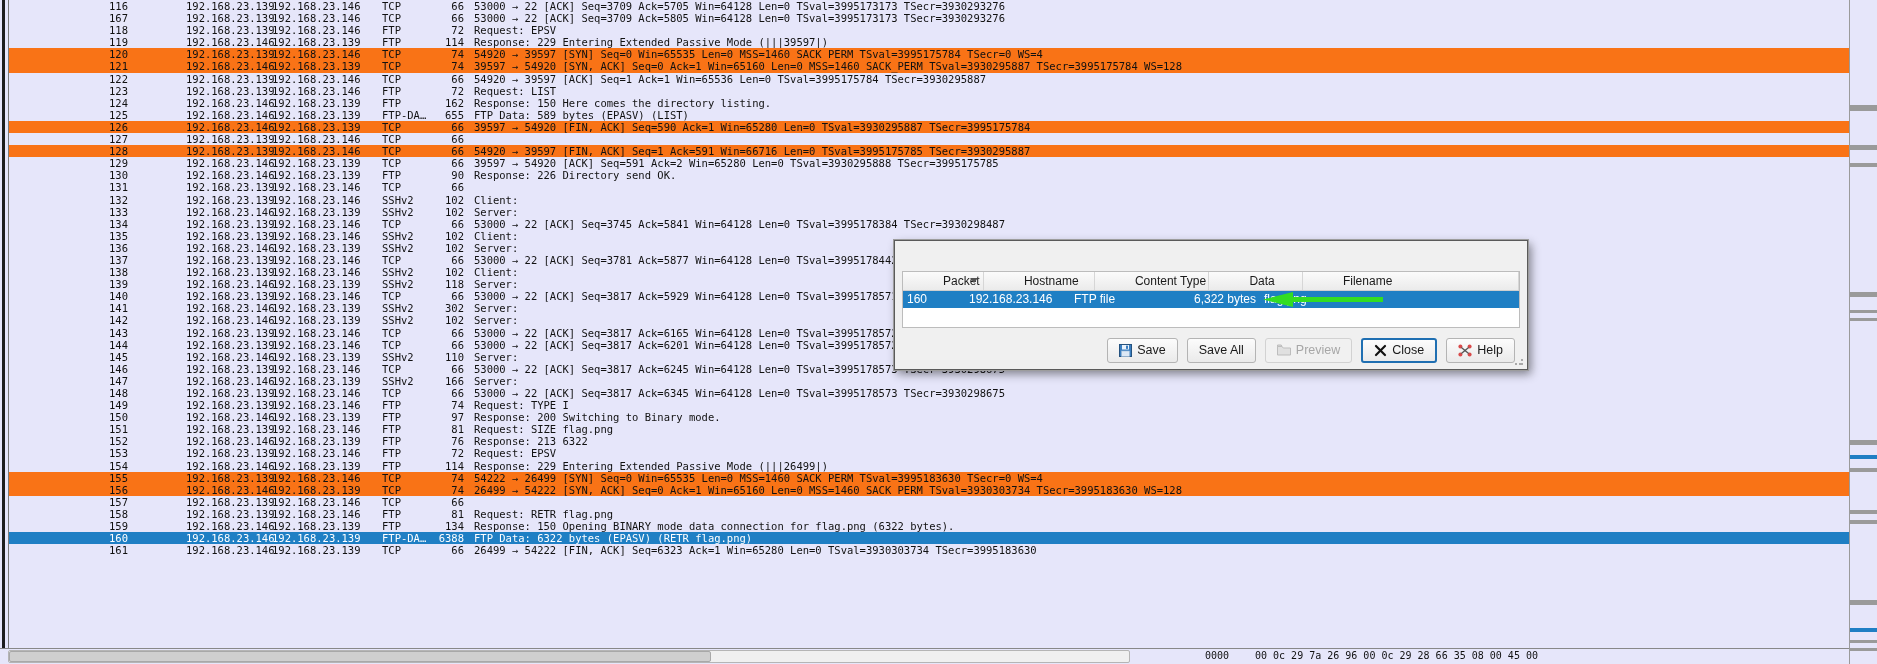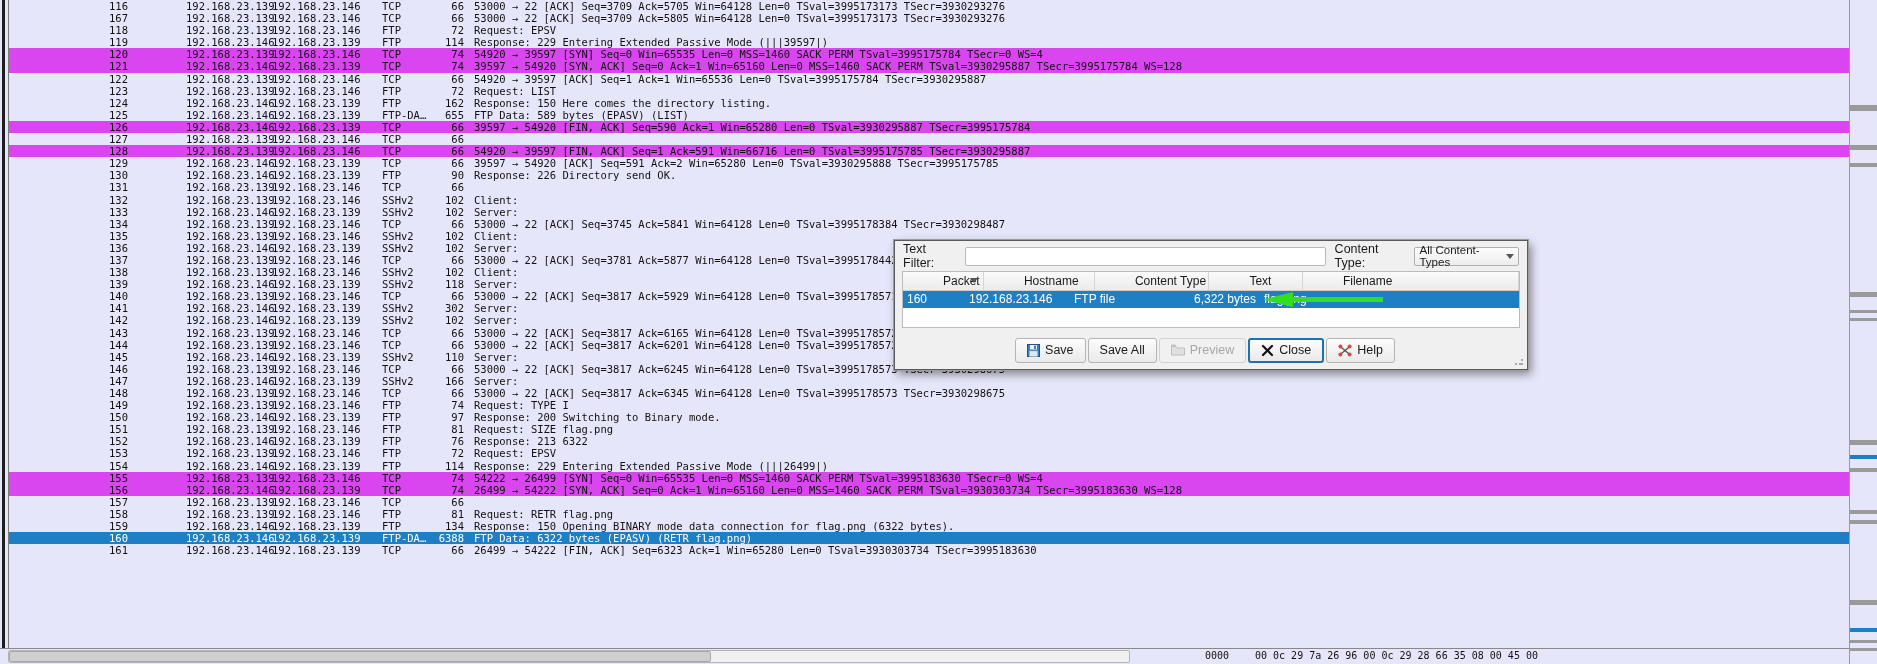--- a/index.html
+++ b/index.html
@@ -11,21 +11,21 @@
   
   #packet-list{
     position:absolute;left:0;top:0;width:1849px;height:648px;
     background:#e6e6fa;overflow:hidden;
   }
   .prow{
     height:12.1px;line-height:12.1px;white-space:nowrap;
     font-family:"DejaVu Sans Mono",monospace;font-size:10.5px;
     color:#111;position:relative;
   }
-  .prow.gray{background:#d946ef;}
+  .prow.gray{background:#f97316;}
   .prow.sel{background:#1f7fc4;color:#ffffff;}
   .prow.plain{background:#e6e6fa;}
   .c{position:absolute;top:0;overflow:hidden;}
   .c-no   {left:0;width:128px;text-align:right;}
   .c-time {left:134px;width:0;}
   .c-src  {left:186px;}
   .c-dst  {left:272px;}
   .c-prot {left:382px;}
   .c-len  {left:424px;width:40px;text-align:right;}
   .c-info {left:474px;}
@@ -120,22 +120,22 @@
   #obj-row .td{padding-left:4px;box-sizing:border-box;height:17px;line-height:17px;white-space:nowrap;}
   .td.w-packet{width:62px;}
   .td.w-host{width:105px;}
   .td.w-ctype{width:110px;}
   .td.w-size{width:80px;text-align:right;padding-right:4px;}
   .td.w-file{width:255px;}
   #green-arrow{position:absolute;left:360px;top:0px;}
   
   #dlg-buttons{
     position:absolute;left:0;right:0;bottom:0;height:38px;
-    display:flex;align-items:center;justify-content:center;
-    padding-right:12px;gap:2px;box-sizing:border-box;
+    display:flex;align-items:center;justify-content:flex-end;
+    padding-right:12px;gap:9px;box-sizing:border-box;
   }
   .btn{
     height:25px;min-width:64px;padding:0 11px;box-sizing:border-box;
     display:flex;align-items:center;justify-content:center;gap:5px;
     background:linear-gradient(#fcfcfc,#eaeaea);
     border:1px solid #b4b4b4;border-radius:3px;
     font-size:12.5px;color:#1a1a1a;white-space:nowrap;
   }
   .btn.default{border:2px solid #1f6fb2;}
   .btn.disabled{color:#a7a7a7;background:#f1f1f1;border-color:#d2d2d2;}
@@ -590,38 +590,29 @@
 <div id="hexstrip">
   <span class="hx" style="left:1205px">0000</span>
   <span class="hx" style="left:1255px">00 0c 29 7a 26 96 00 0c   29 28 66 35 08 00 45 00</span>
 </div>
 <div id="hscroll">
   <div id="hscroll-thumb"></div>
 </div>
 
 <div id="dialog">
 
-  <div id="dlg-top">
-    <span class="lbl">Text Filter:</span>
-    <input id="text-filter" type="text" placeholder="" style="">
-    <span id="ct-label">Content Type:</span>
-    <div id="ct-select">
-      <span>All Content-Types</span>
-      <span class="caret"></span>
-    </div>
-  </div>
 
   <div id="obj-table">
     <div id="obj-head">
       <div class="th w-packet">Packet
         <span class="sort-caret"></span>
       </div>
       <div class="th w-host">Hostname</div>
       <div class="th w-ctype">Content Type</div>
-      <div class="th w-size">Text</div>
+      <div class="th w-size">Data</div>
       <div class="th w-file">Filename</div>
     </div>
     <div id="obj-row">
       <div class="td w-packet">160</div>
       <div class="td w-host">192.168.23.146</div>
       <div class="td w-ctype">FTP file</div>
       <div class="td w-size">6,322 bytes</div>
       <div class="td w-file">flag.png</div>
       <svg id="green-arrow" width="120" height="17" viewBox="0 0 120 17">
         <g fill="#33dd22">

